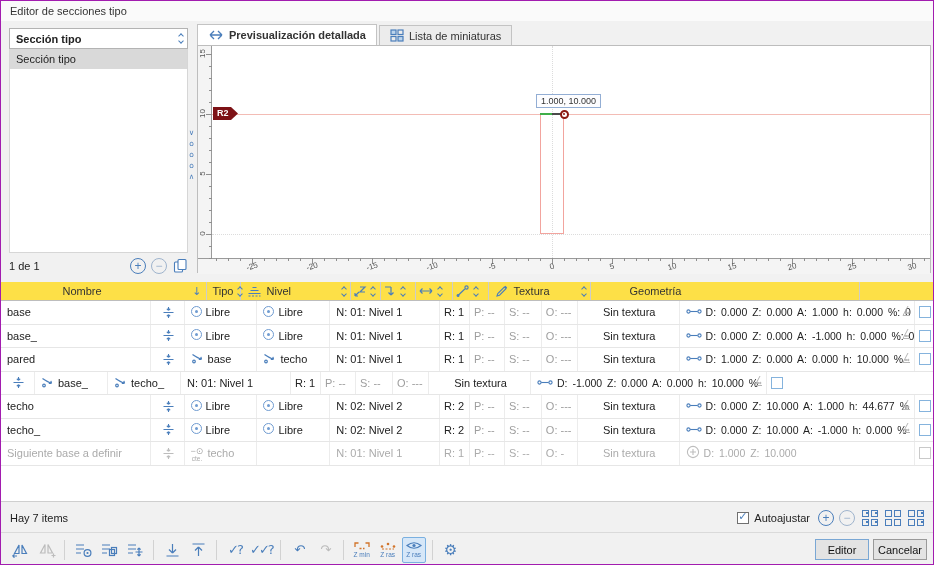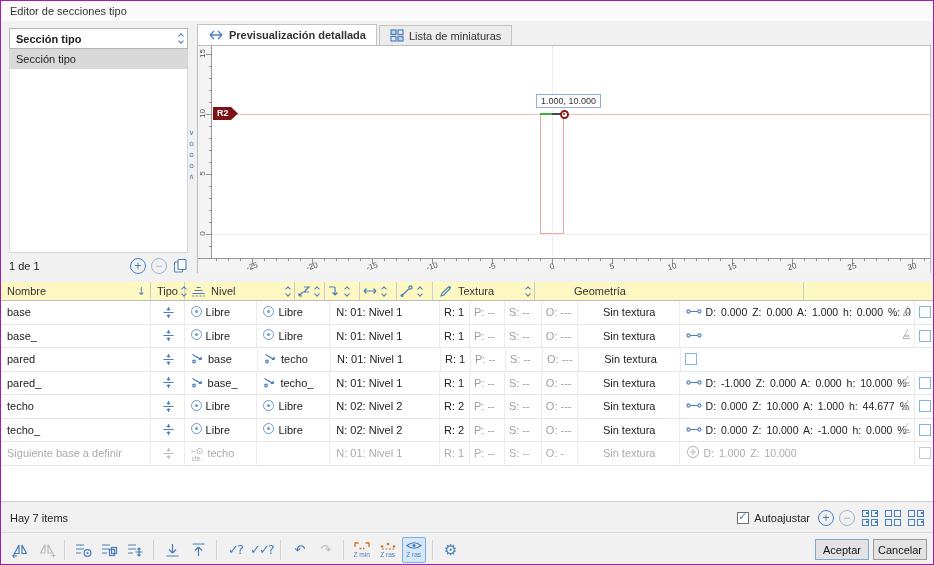--- a/index.html
+++ b/index.html
@@ -52,21 +52,21 @@
         clip-path:polygon(0 0,72% 0,100% 50%,72% 100%,0 100%);}
   .marker{position:absolute;width:9px;height:9px;border:2px solid #8c1a12;border-radius:50%;background:#fff;}
   .marker::after{content:"";position:absolute;left:1.5px;top:1.5px;width:2px;height:2px;border-radius:50%;background:#8c1a12;}
   .tooltip{position:absolute;background:#fdfdff;border:1px solid #93aed4;color:#333;font-size:9px;
            padding:1px 4px;white-space:nowrap;}
   .vctrl{position:absolute;left:186px;top:126px;width:9px;display:flex;flex-direction:column;align-items:center;
          color:#4a7ebb;font-size:7.5px;line-height:11px;z-index:4;}
 
   
   .tarea{position:absolute;left:0;top:281px;right:0;bottom:62px;background:#fff;border-bottom:1px solid #cfcfcf;}
-  .thead{display:flex;height:19px;background:#fef9c3;border-bottom:1px solid #bdbdbd;align-items:center;}
+  .thead{display:flex;height:19px;background:#fde047;border-bottom:1px solid #bdbdbd;align-items:center;justify-content:center;}
   .hc{display:flex;align-items:center;height:100%;padding:0 4px 0 6px;border-right:1px solid #cccccc;position:relative;color:#333;}
   .hc .flex1{flex:1;}
   .trow{display:flex;height:23.5px;border-bottom:1px solid #e6e6e6;align-items:center;background:#fff;}
   .trow .c{display:flex;align-items:center;height:100%;padding:0 4px 0 6px;border-right:1px solid #ececec;overflow:hidden;}
   .muted{color:#9e9e9e;}
   .trow.disabled, .trow.disabled .c, .trow.disabled .enc-label{color:#ababab;}
   .trow.disabled svg{color:#b8b8b8 !important;}
   .enc-label{margin-left:4px;}
   .icon-free{display:inline-block;width:11px;height:11px;border:1.3px solid #6f9bd1;border-radius:50%;position:relative;flex:none;}
   .icon-free::after{content:"";position:absolute;left:3px;top:3px;width:3px;height:3px;border-radius:50%;background:#6f9bd1;}
@@ -437,20 +437,21 @@
           </div>
     <div class="c" style="width:102px;justify-content:center;">
             <span class="b-tex">Sin textura</span>
           </div>
     <div class="c c-geom" style="width:236px;">
       <span class="geom-ico"><svg width="16" height="9" viewBox="0 0 16 9" stroke="#4a7ebb" fill="none" stroke-width="1.1">
                 <circle cx="2.5" cy="4.5" r="1.6"></circle>
                 <circle cx="13.5" cy="4.5" r="1.6"></circle>
                 <path d="M4.2 4.5 h7.5"></path>
               </svg></span>
+      <span class="geomtxt b-geom">D: 0.000 Z: 0.000 A: -1.000 h: 0.000 %: 0</span>
       <span class="slope uico" style="display: inline;">
         <svg width="11" height="12" viewBox="0 0 11 12" stroke="#b5b5b5" fill="none" stroke-width="1">
           <path d="M8 1 L3 10.5 M3 10.5 h7"></path>
                 <circle cx="6" cy="8" r="0.7" fill="#b5b5b5"></circle>
                 <circle cx="8.3" cy="8" r="0.7" fill="#b5b5b5"></circle>
         </svg>
       </span>
     </div>
     <div class="c c-check" style="width:18px;">
             <span class="cbx"></span>
@@ -490,28 +491,40 @@
           </div>
     <div class="c muted" style="width:37px;padding-left:4px;">
             <span class="b-s">S: --</span>
           </div>
     <div class="c muted" style="width:36px;padding-left:4px;">
             <span class="b-o">O: ---</span>
           </div>
     <div class="c" style="width:102px;justify-content:center;">
             <span class="b-tex">Sin textura</span>
           </div>
+    <div class="c c-geom" style="width:236px;">
+      <span class="geom-ico"><svg width="16" height="9" viewBox="0 0 16 9" stroke="#4a7ebb" fill="none" stroke-width="1.1">
+                <circle cx="2.5" cy="4.5" r="1.6"></circle>
+                <circle cx="13.5" cy="4.5" r="1.6"></circle>
+                <path d="M4.2 4.5 h7.5"></path>
+              </svg></span>
+      <span class="geomtxt b-geom">D: 1.000 Z: 0.000 A: 0.000 h: 10.000 %</span>
+      <span class="slope uico" style="display: inline;">
+        <svg width="11" height="12" viewBox="0 0 11 12" stroke="#b5b5b5" fill="none" stroke-width="1">
+          <path d="M8 1 L3 10.5 M3 10.5 h7"></path>
+                <circle cx="6" cy="8" r="0.7" fill="#b5b5b5"></circle>
+                <circle cx="8.3" cy="8" r="0.7" fill="#b5b5b5"></circle>
+        </svg>
+      </span>
+    </div>
     <div class="c c-check" style="width:18px;">
             <span class="cbx"></span>
           </div>
   </div>
         <div class="trow">
-    <div class="c" style="width:150px;">
-            <span class="b-nombre">pared_</span>
-          </div>
     <div class="c" style="width:34px;justify-content:center;">
       <svg width="15" height="15" viewBox="0 0 18 16" stroke="#4a7ebb" fill="none" stroke-width="1.3" class="tipo-svg">
         <path d="M3 8 h12 M9 1.5 v4 M9 5.5 l-2 -2 M9 5.5 l2 -2 M9 14.5 v-4 M9 10.5 l-2 2 M9 10.5 l2 2"></path>
       </svg>
     </div>
     <div class="c" style="width:73px;">
       <span class="enc-ico enc1-ico"><svg width="13" height="12" viewBox="0 0 13 12" stroke="#4a7ebb" fill="none" stroke-width="1.2">
                 <path d="M1.5 2.5 Q5 5 10.5 7.5 M10.5 7.5 l-0.6 -2.6 M10.5 7.5 l-2.7 -0.2"></path>
                 <circle cx="3" cy="9.5" r="1.3"></circle>
               </svg></span>
@@ -834,17 +847,17 @@
             <circle cx="9" cy="4.5" r="1.6" fill="currentColor" stroke="none"></circle>
           </svg>
           <span class="lbl">Z ras</span>
         </span>
         <span class="tsep"></span>
         <span class="tbtn">
           <span class="txtico uico" style="font-size:15px;">⚙</span>
         </span>
       </span>
     <span class="flex1"></span>
-    <div class="btn primary">Aceptar</div>
+    <div class="btn primary">Editor</div>
     <div class="btn">Cancelar</div>
   </div>
 
 </div>
 
 </body></html>

